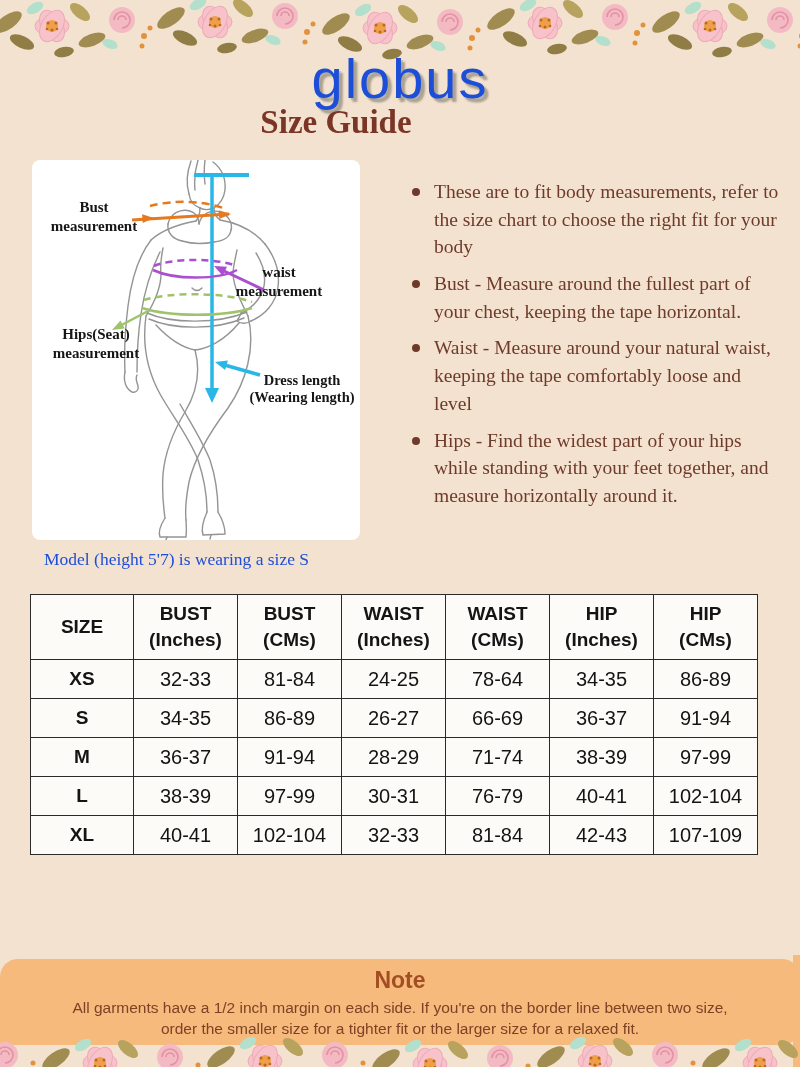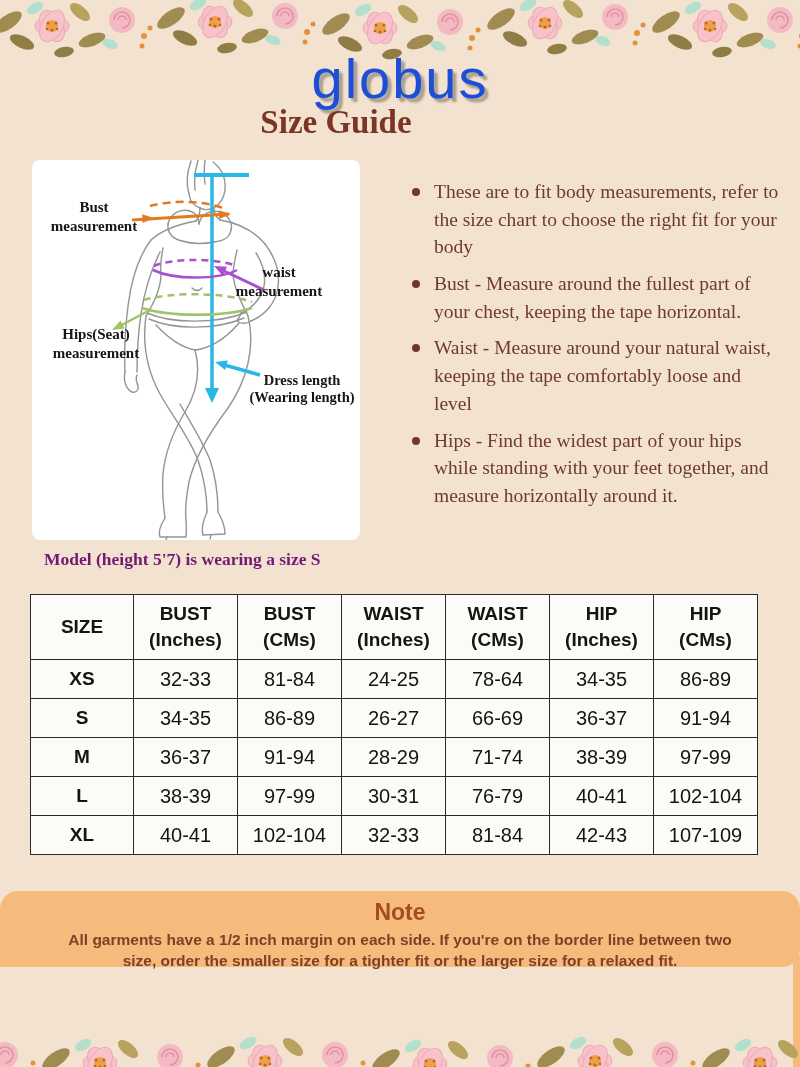--- a/index.html
+++ b/index.html
@@ -28,45 +28,45 @@
     list-style:none;font-family:"Liberation Serif",serif;font-size:19.5px;
     line-height:1.42;color:#6e3a2b;
   }
   .instructions li{position:relative;padding-left:26px;margin-bottom:9px;}
   .instructions li::before{
     content:"";position:absolute;left:4px;top:10px;width:8px;height:8px;
     border-radius:50%;background:#6e3a2b;
   }
   .model-note{
     position:absolute;left:44px;top:549px;
-    font-family:"Liberation Serif",serif;font-size:17.5px;font-weight:700;color:#701a75;
+    font-family:"Liberation Serif",serif;font-size:17.5px;font-weight:400;color:#1d4ed8;
   }
   .size-table{
     position:absolute;left:30px;top:594px;width:728px;
     border-collapse:collapse;background:#fdfbf7;table-layout:fixed;
   }
   .size-table th,.size-table td{
     border:1.8px solid #2a2a2a;text-align:center;vertical-align:middle;
     color:#141414;padding:0;
   }
   .size-table thead th{height:64px;font-size:19px;font-weight:700;line-height:1.35;}
   .size-table thead th span{display:block;}
   .size-table tbody th{height:38px;font-size:19px;font-weight:700;}
   .size-table tbody td{height:38px;font-size:20px;font-weight:400;}
   .col-size{width:103px;}
   .note-box{
-    position:absolute;left:0;top:891px;width:800px;height:76px;
+    position:absolute;left:0;top:959px;width:800px;height:86px;
     background:#f6ba7c;border-radius:18px 18px 18px 0;
   }
   .note-title{
     margin-top:8px;text-align:center;font-size:23px;font-weight:700;color:#a34e22;
   }
   .note-text{
     margin:4px auto 0;max-width:690px;text-align:center;
-    font-size:15.5px;line-height:1.35;color:#7d4226;font-weight:700;
+    font-size:15.5px;line-height:1.35;color:#7d4226;font-weight:400;
   }
   .right-strip{
     position:absolute;right:0;top:955px;bottom:0;width:7px;background:#f6ba7c;
   }
   .fig-label{font-family:"Liberation Serif",serif;font-size:15px;font-weight:600;fill:#161616;}
   .fig-label-bold{font-family:"Liberation Serif",serif;font-size:14.5px;font-weight:700;fill:#161616;}
 </style>
 </head>
 <body>
 

